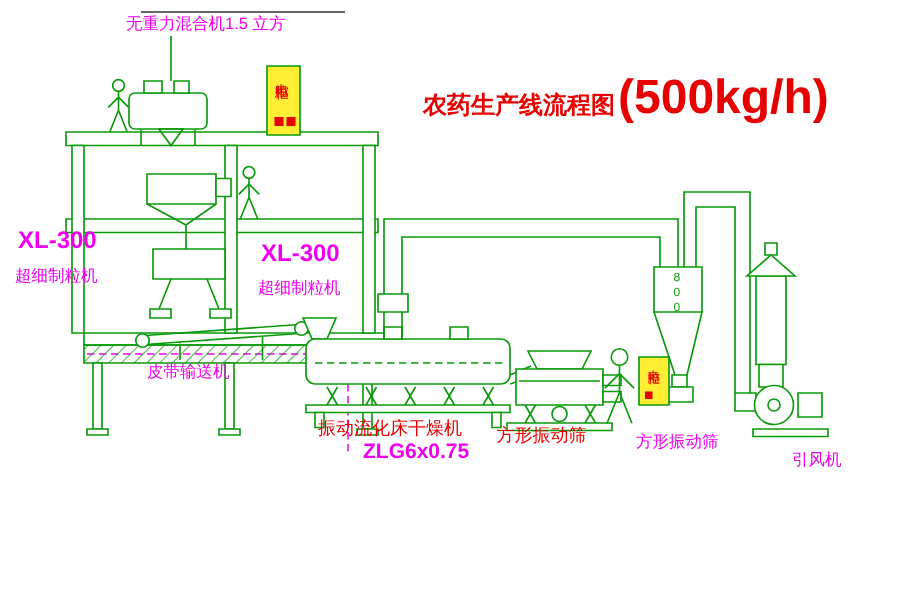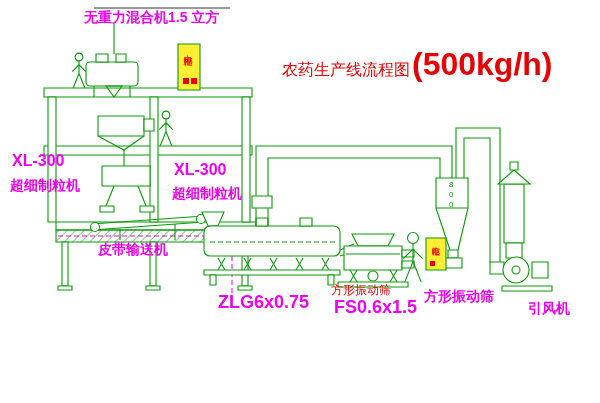--- a/index.html
+++ b/index.html
@@ -12,27 +12,27 @@
   .hatchband{stroke:var(--color-line,#0a9a0a);fill:url(#hatch);stroke-width:1.1;}
   .yel{stroke:var(--color-line,#0a9a0a);fill:var(--color-yellow,#ffee33);stroke-width:1.1;}
   .redsq{fill:var(--color-red,#e60000);stroke:none;}
   .dash-g{stroke:var(--color-line,#0a9a0a);fill:none;stroke-width:1;stroke-dasharray:5 3;}
   .dash-m{stroke:var(--color-magenta,#ee00ee);fill:none;stroke-width:1;stroke-dasharray:5 3;}
   .blk{stroke:var(--color-black,#333);fill:none;stroke-width:1;}
   .label{position:absolute;white-space:nowrap;line-height:1.1;}
   .m{color:var(--color-magenta,#ee00ee);}
   .r{color:var(--color-red,#e60000);}
   .g{color:var(--color-line,#0a9a0a);}
-  .s11{font-size:14px;font-weight:bold;}
+  .s11{font-size:11px;}
   .s12{font-size:12px;}
-  .s14{font-size:18px;font-weight:bold;}
+  .s14{font-size:14px;font-weight:bold;margin-left:24px;}
   .s16{font-size:16px;font-weight:bold;}
   .vert{writing-mode:vertical-rl;text-orientation:upright;letter-spacing:1px;}
   .title-row{position:absolute;left:282px;top:46px;display:flex;align-items:baseline;gap:2px;}
-  .title-main{font-size:16px;font-weight:normal;}
+  .title-main{font-size:16px;font-weight:bold;}
   .title-cap{font-size:32px;font-weight:bold;}
 </style>
 </head>
 <body>
 
 <div class="stage">
 
   <svg class="dwg" width="600" height="403" viewBox="0 0 600 403">
     <defs>
       <pattern id="hatch" width="6" height="6" patternUnits="userSpaceOnUse" patternTransform="rotate(45)">
@@ -194,22 +194,22 @@
     <span class="title-main">农药生产线流程图</span>
     <span class="title-cap">(500kg/h)</span>
   </div>
 
   <div class="label m s11" style="left:84px;top:10px;">无重力混合机1.5 立方</div>
   <div class="label m s16" style="left:12px;top:152px;">XL-300</div>
   <div class="label m s11" style="left:10px;top:178px;">超细制粒机</div>
   <div class="label m s16" style="left:174px;top:161px;">XL-300</div>
   <div class="label m s11" style="left:172px;top:186px;">超细制粒机</div>
   <div class="label m s11" style="left:98px;top:206px;margin-top:36px;">皮带输送机</div>
+  <div class="label r s12" style="left:212px;top:279px;">振动流化床干燥机</div>
   <div class="label m s14" style="left:218px;top:293px;">ZLG6x0.75</div>
   <div class="label r s12" style="left:331px;top:284px;">方形振动筛</div>
-  <div class="label m s14" style="left:334px;top:298px;">FS0.6x1.5</div>
   <div class="label m s11" style="left:424px;top:289px;">方形振动筛</div>
   <div class="label m s11" style="left:528px;top:301px;">引风机</div>
   <div class="label r vert" style="left:182px;top:48px;font-size:9px;">电控柜</div>
   <div class="label r vert" style="left:430px;top:240px;font-size:8px;">电控柜</div>
   <div class="label g vert" style="left:446px;top:180px;font-size:8px;">800</div>
 
 </div>
 
 </body></html>

